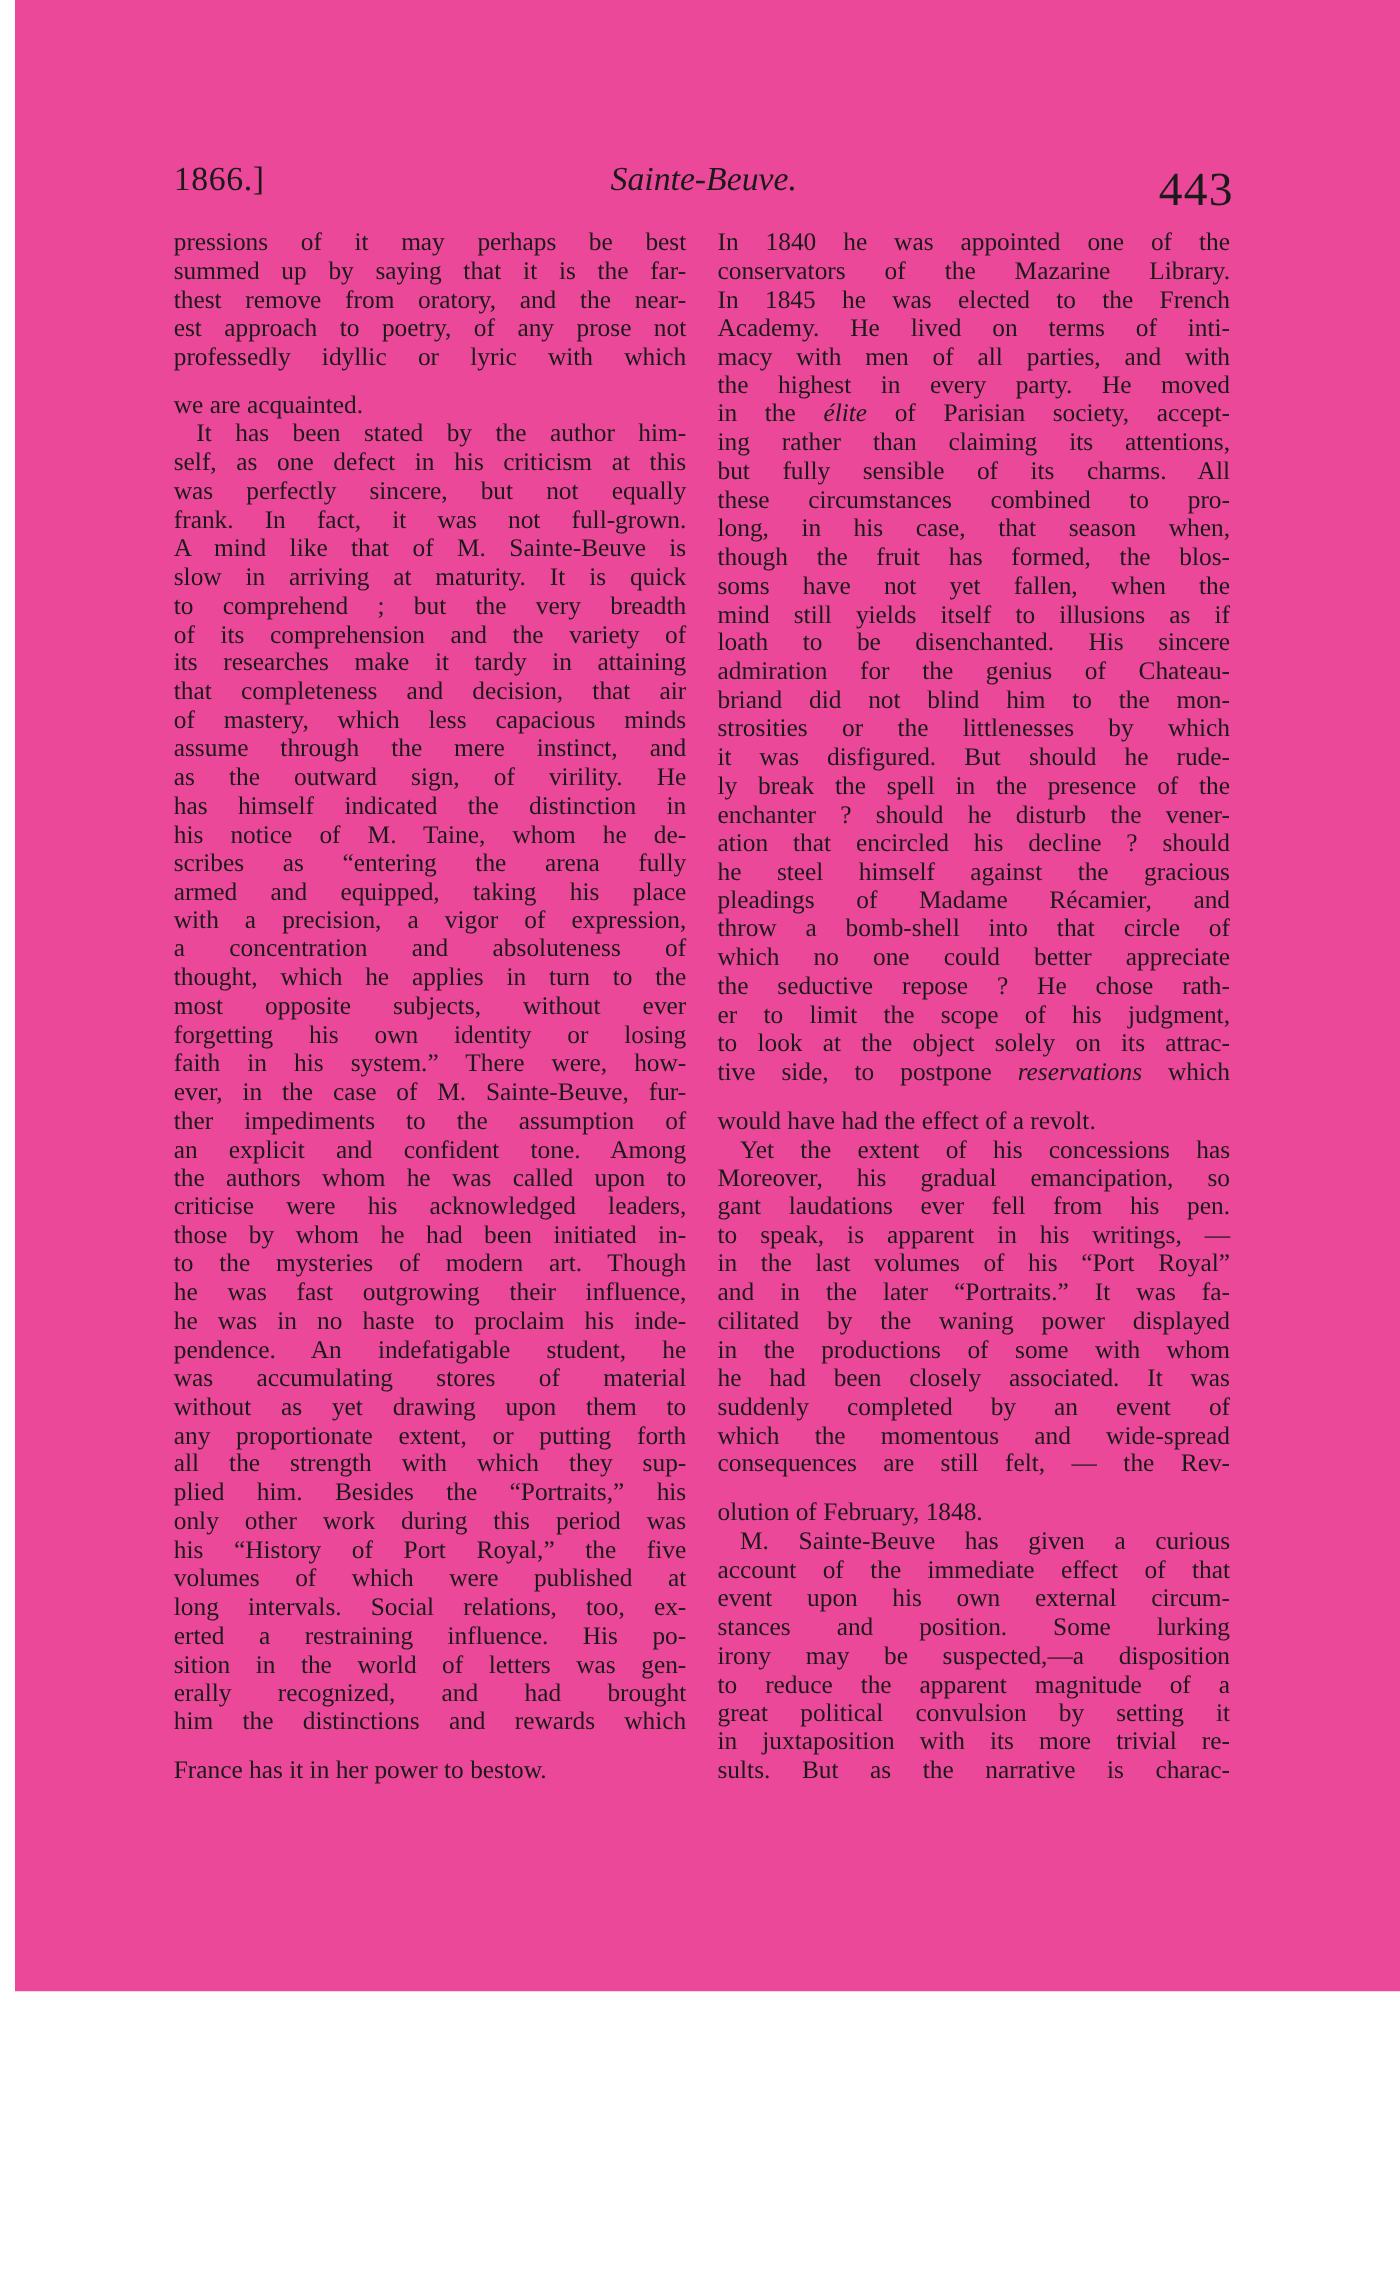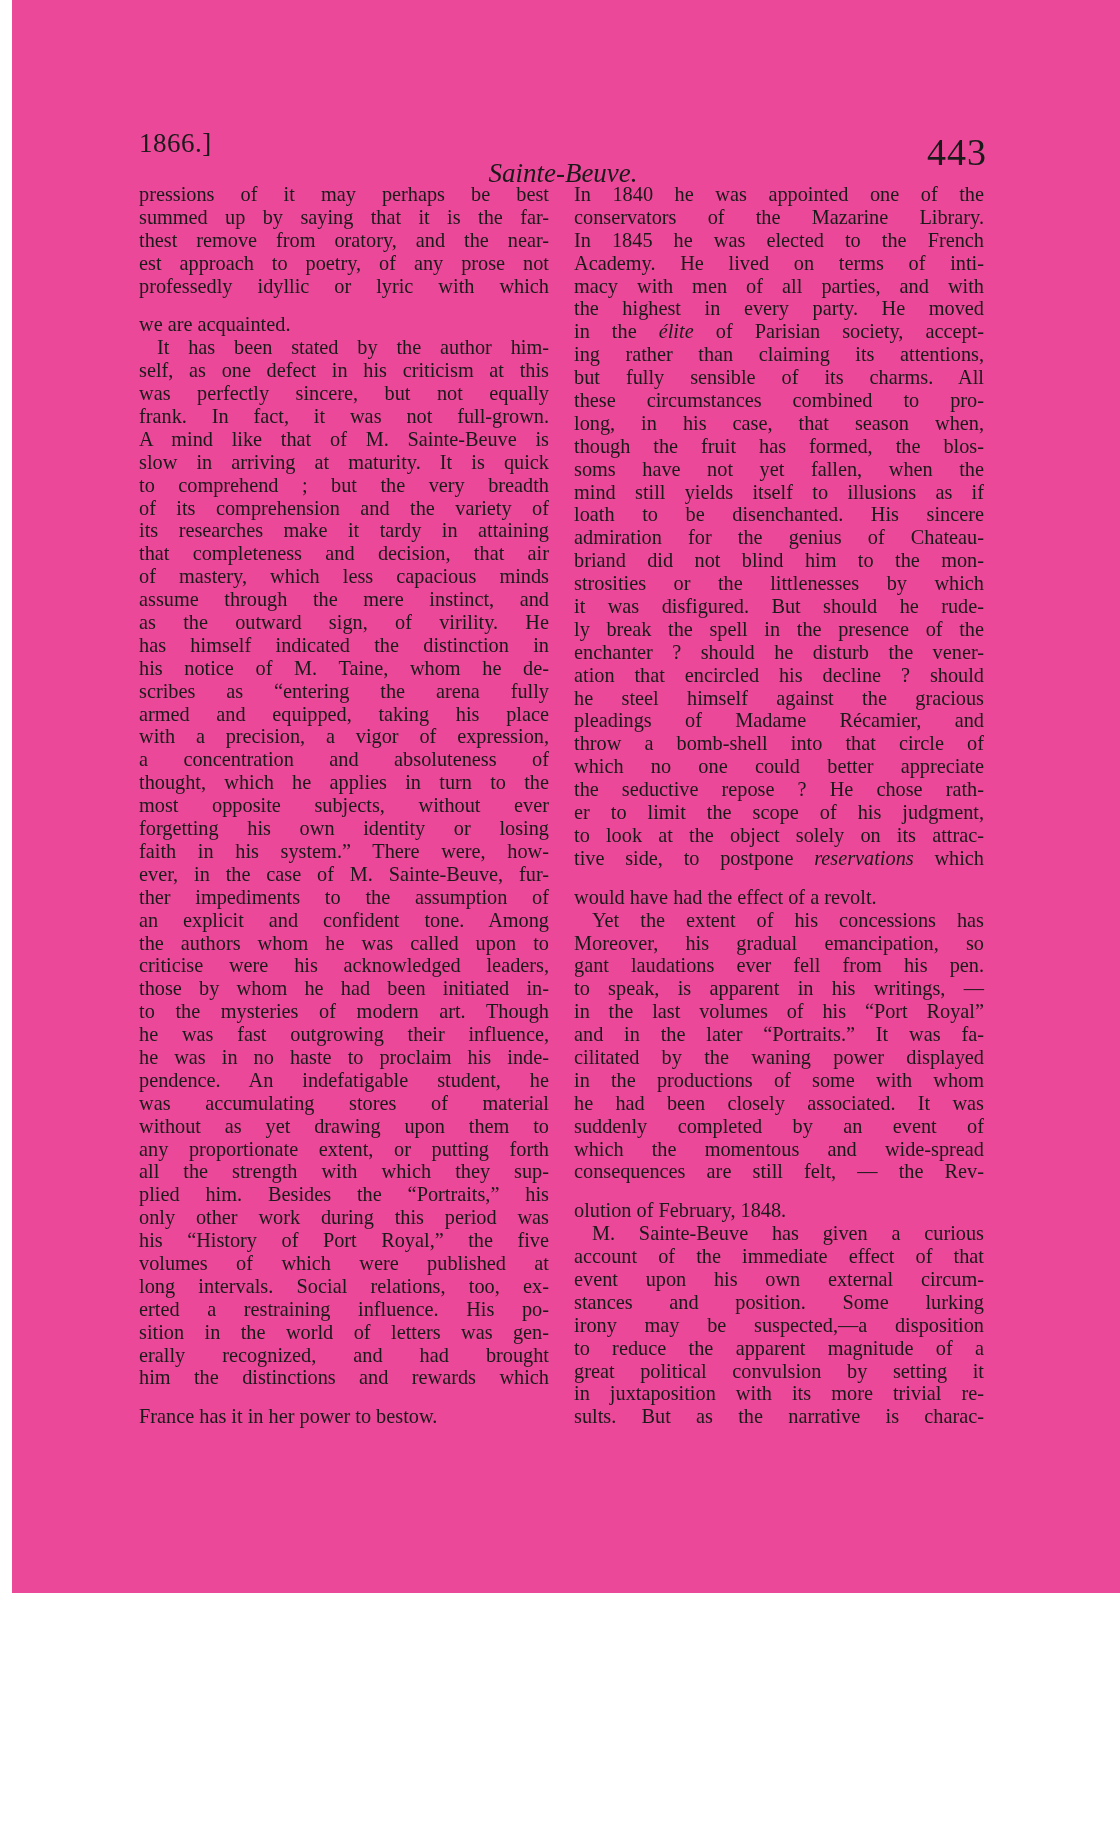--- a/index.html
+++ b/index.html
@@ -6,21 +6,21 @@
   body { width: 1120px; height: 1837px; position: relative; overflow: hidden; }
   .page {
     position: absolute; left: 12px; top: 0; width: 1120px; height: 1593px;
     background: #ec4899; color: #1a1a1a;
     font-family: "Liberation Serif", "DejaVu Serif", serif;
   }
   .running-head {
     position: absolute; left: 127px; top: 128px; width: 848px; height: 40px;
   }
   .rh-left { position: absolute; left: 0; top: 0; font-size: 27px; letter-spacing: 0.5px; }
-  .rh-center { position: absolute; left: 0; right: 0; top: 0; text-align: center; font-size: 27px; font-style: italic; margin-top: 30px; }
+  .rh-center { position: absolute; left: 0; right: 0; top: 0; text-align: center; font-size: 27px; font-style: italic; }
   .rh-right { position: absolute; right: 0; top: 2px; font-size: 38px; letter-spacing: 1px; }
 
   .column {
     position: absolute; top: 183px; width: 410px;
     font-size: 20.3px; line-height: 22.9px;
   }
   .col-left { left: 127px; }
   .col-right { left: 562px; font-family: Liberation Serif, serif; }
   .line {
     display: block; white-space: nowrap; text-align: justify;

